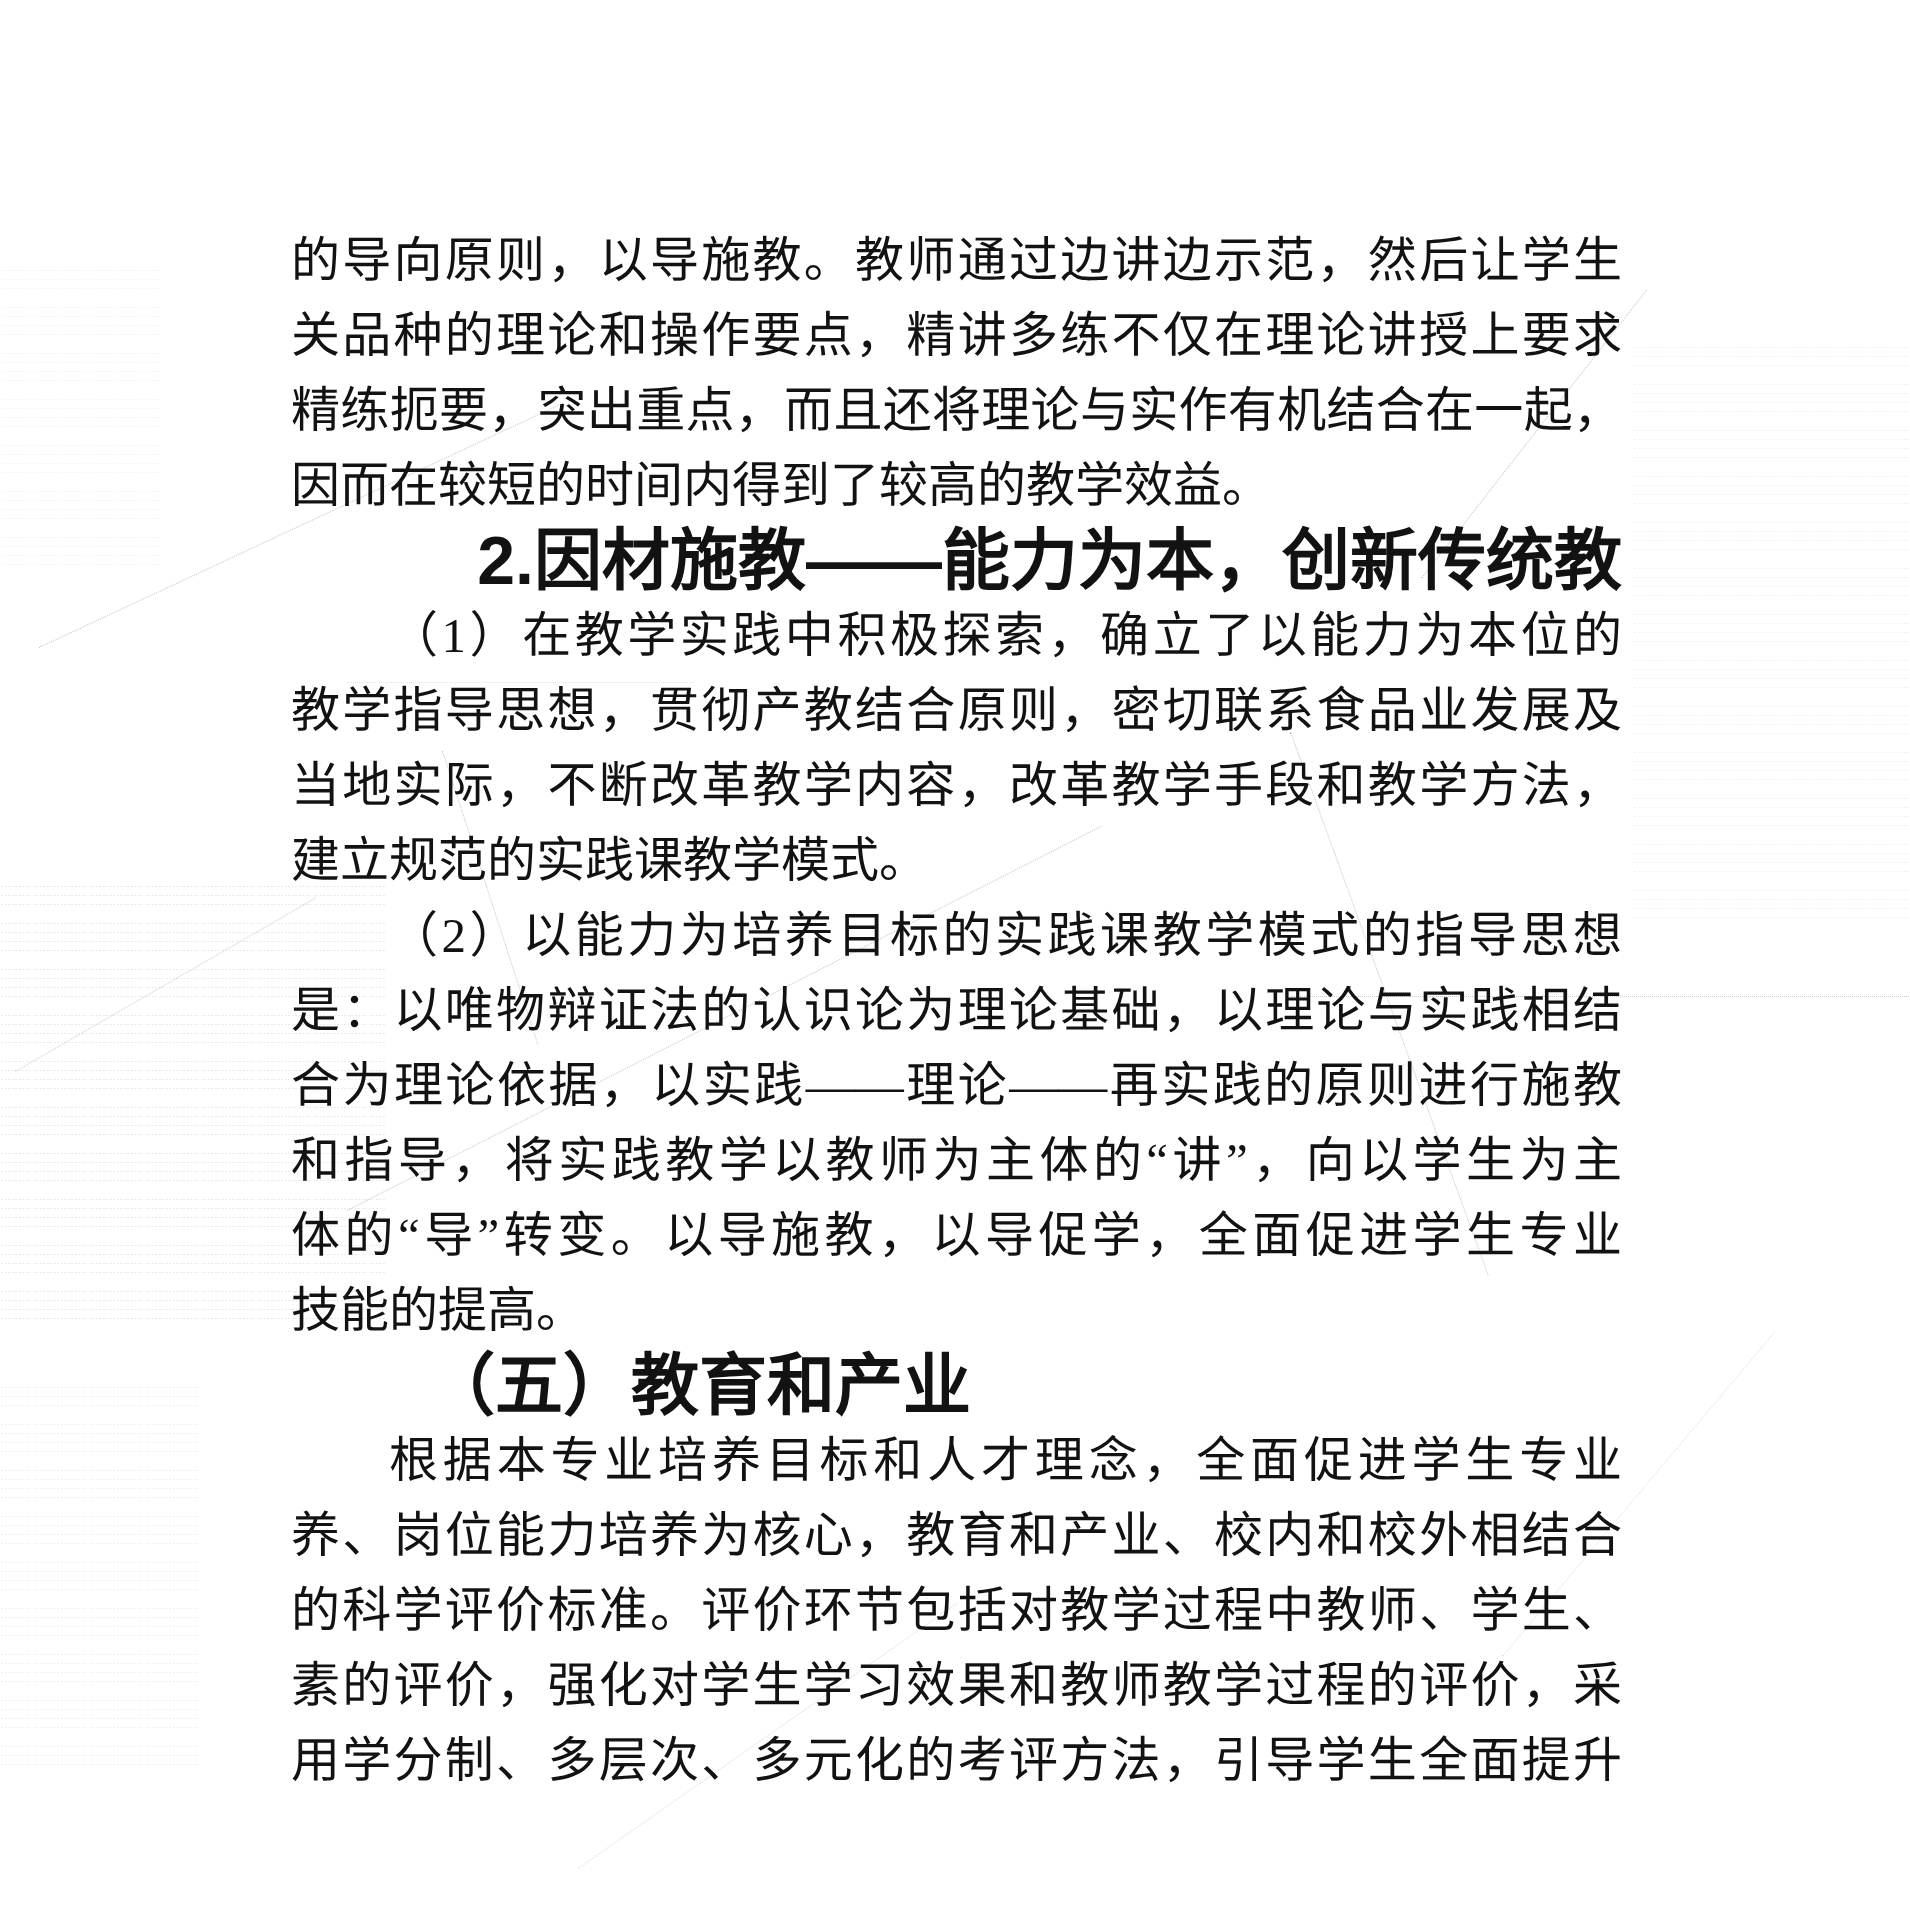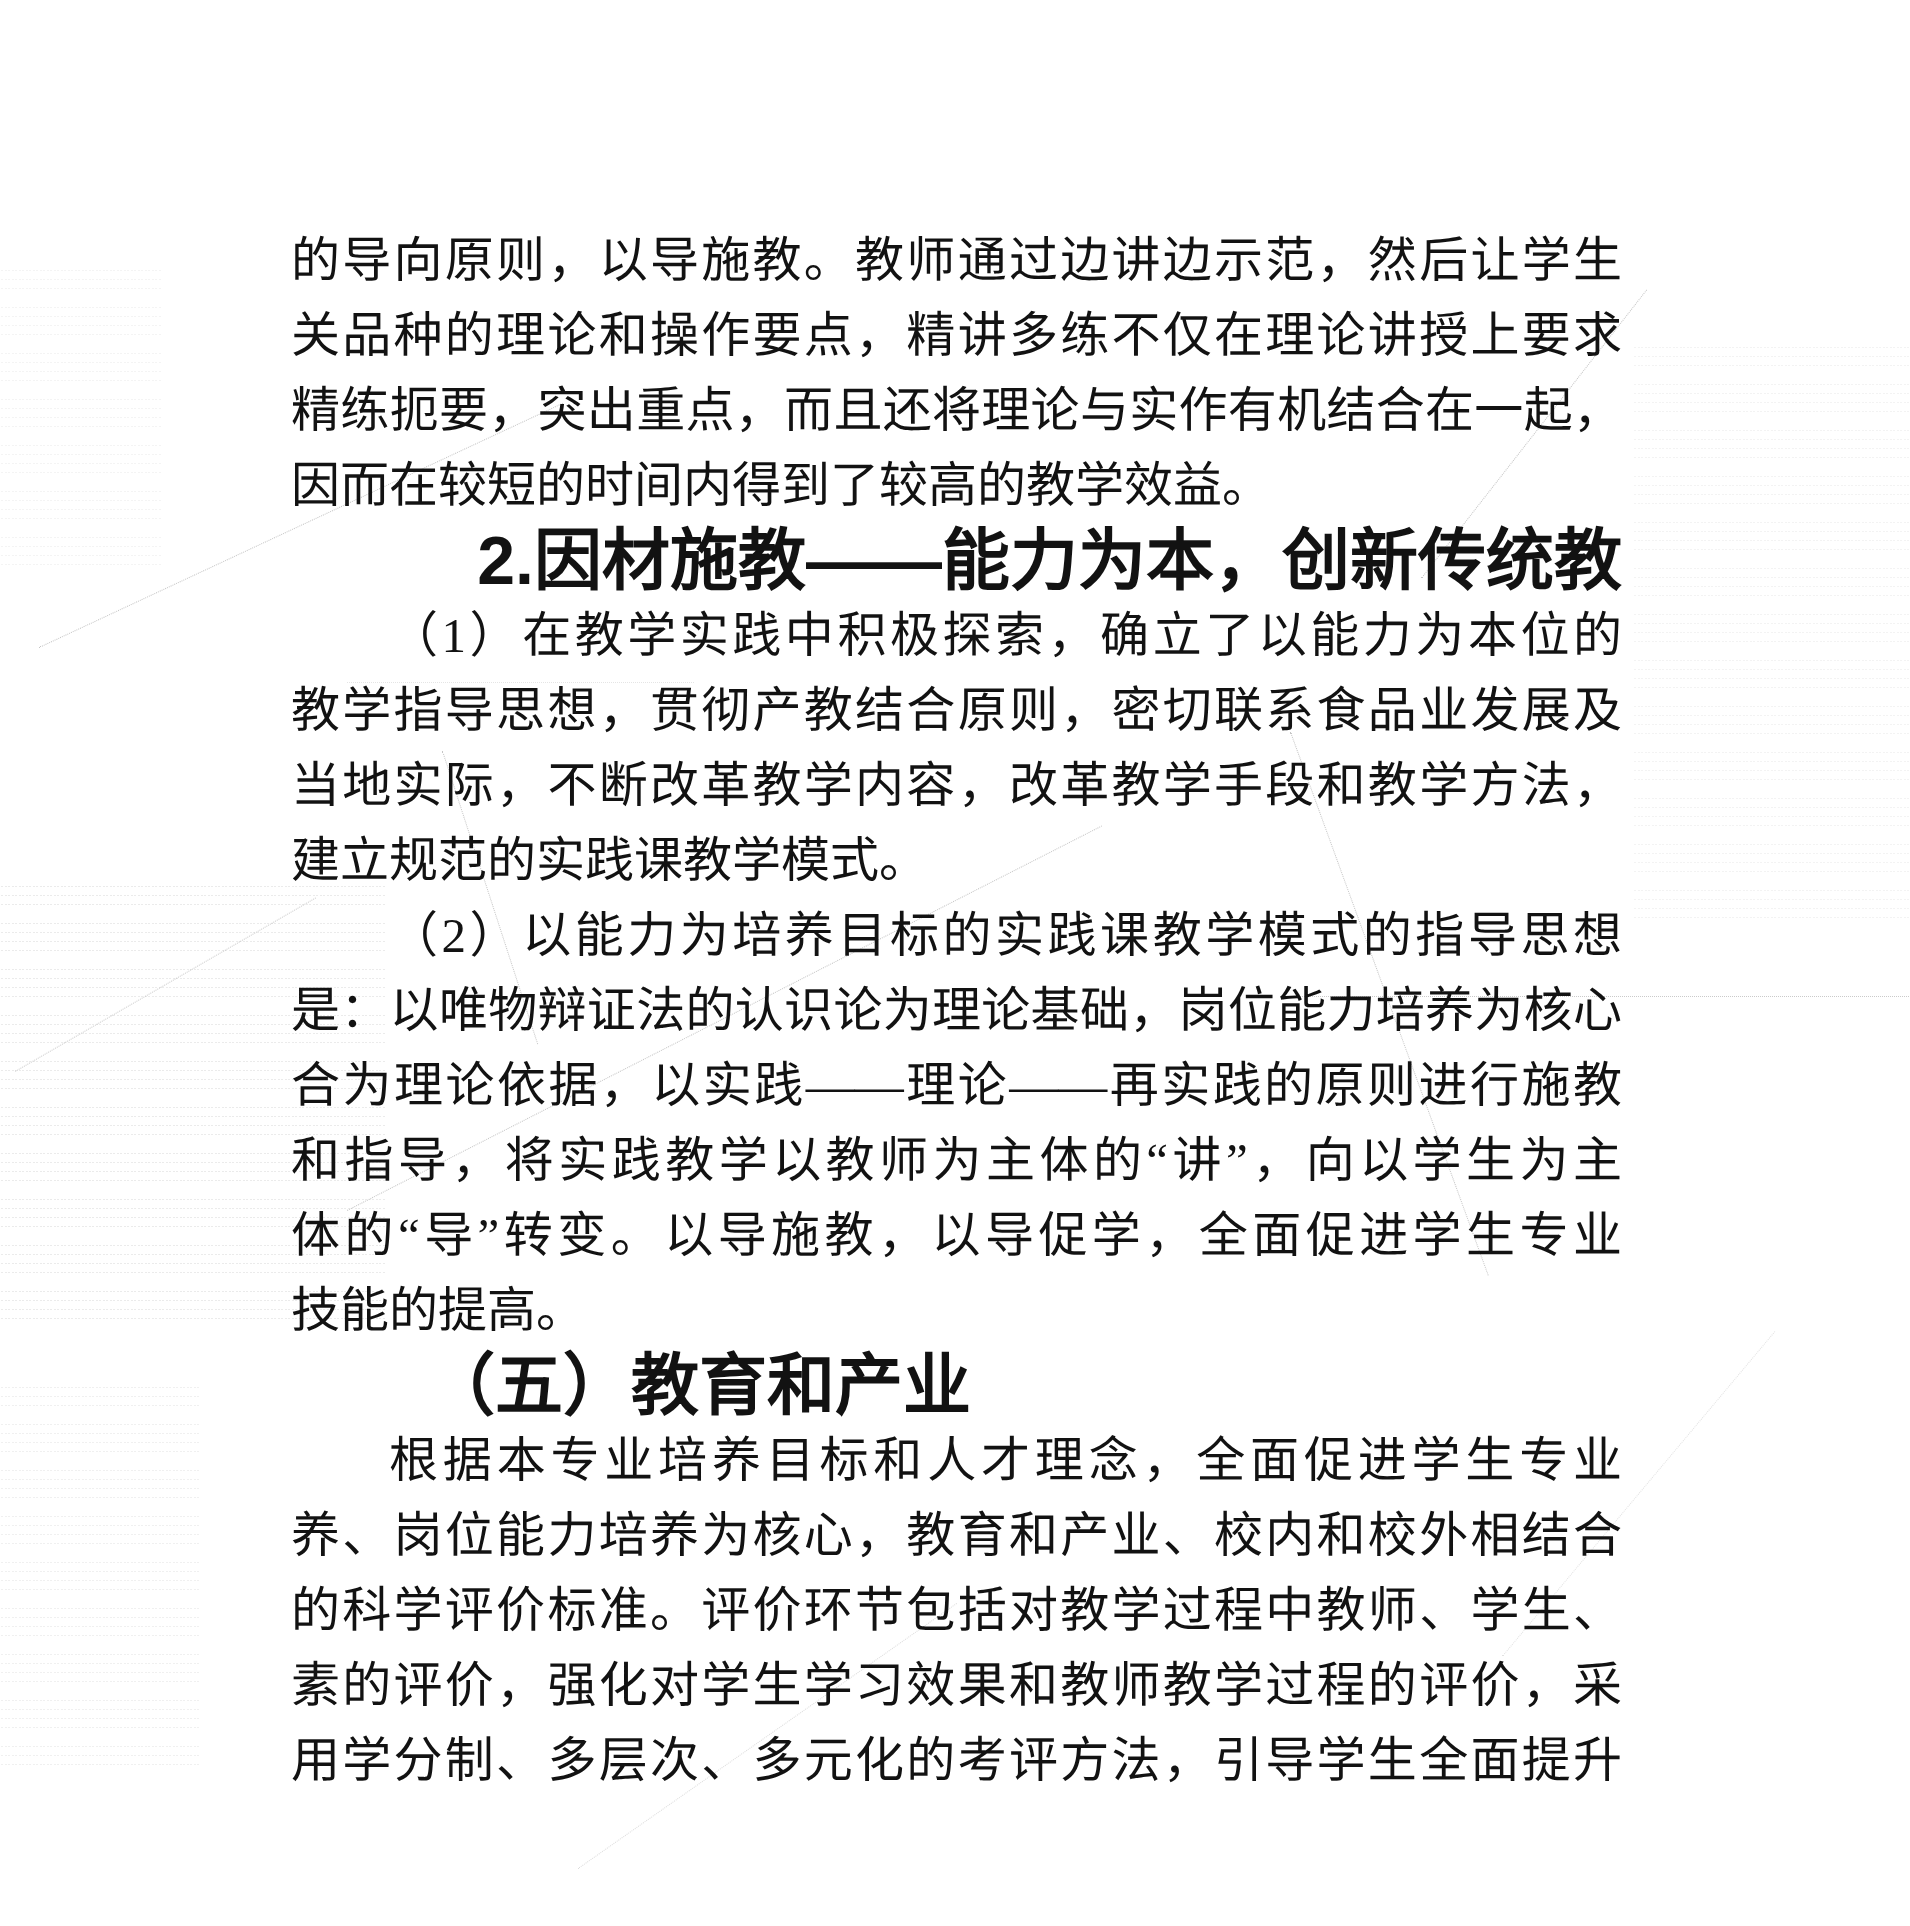--- a/index.html
+++ b/index.html
@@ -104,21 +104,21 @@
       <div class="line justify">的导向原则，以导施教。教师通过边讲边示范，然后让学生</div>
       <div class="line justify">关品种的理论和操作要点，精讲多练不仅在理论讲授上要求</div>
       <div class="line justify">精练扼要，突出重点，而且还将理论与实作有机结合在一起，</div>
       <div class="line">因而在较短的时间内得到了较高的教学效益。</div>
       <div class="line heading indent">2.因材施教——能力为本，创新传统教学方法</div>
       <div class="line indent justify">（1）在教学实践中积极探索，确立了以能力为本位的</div>
       <div class="line justify">教学指导思想，贯彻产教结合原则，密切联系食品业发展及</div>
       <div class="line justify">当地实际，不断改革教学内容，改革教学手段和教学方法，</div>
       <div class="line">建立规范的实践课教学模式。</div>
       <div class="line indent justify">（2）以能力为培养目标的实践课教学模式的指导思想</div>
-      <div class="line justify">是：以唯物辩证法的认识论为理论基础，岗位能力培养为核心</div>
+      <div class="line justify">是：以唯物辩证法的认识论为理论基础，以理论与实践相结</div>
       <div class="line justify">合为理论依据，以实践——理论——再实践的原则进行施教</div>
       <div class="line justify">和指导，将实践教学以教师为主体的“讲”，向以学生为主</div>
       <div class="line justify">体的“导”转变。以导施教，以导促学，全面促进学生专业</div>
       <div class="line">技能的提高。</div>
       <div class="line heading indent">（五）教育和产业</div>
       <div class="line indent justify">根据本专业培养目标和人才理念，全面促进学生专业</div>
       <div class="line justify">养、岗位能力培养为核心，教育和产业、校内和校外相结合</div>
       <div class="line justify">的科学评价标准。评价环节包括对教学过程中教师、学生、</div>
       <div class="line justify">素的评价，强化对学生学习效果和教师教学过程的评价，采</div>
       <div class="line justify">用学分制、多层次、多元化的考评方法，引导学生全面提升</div>

